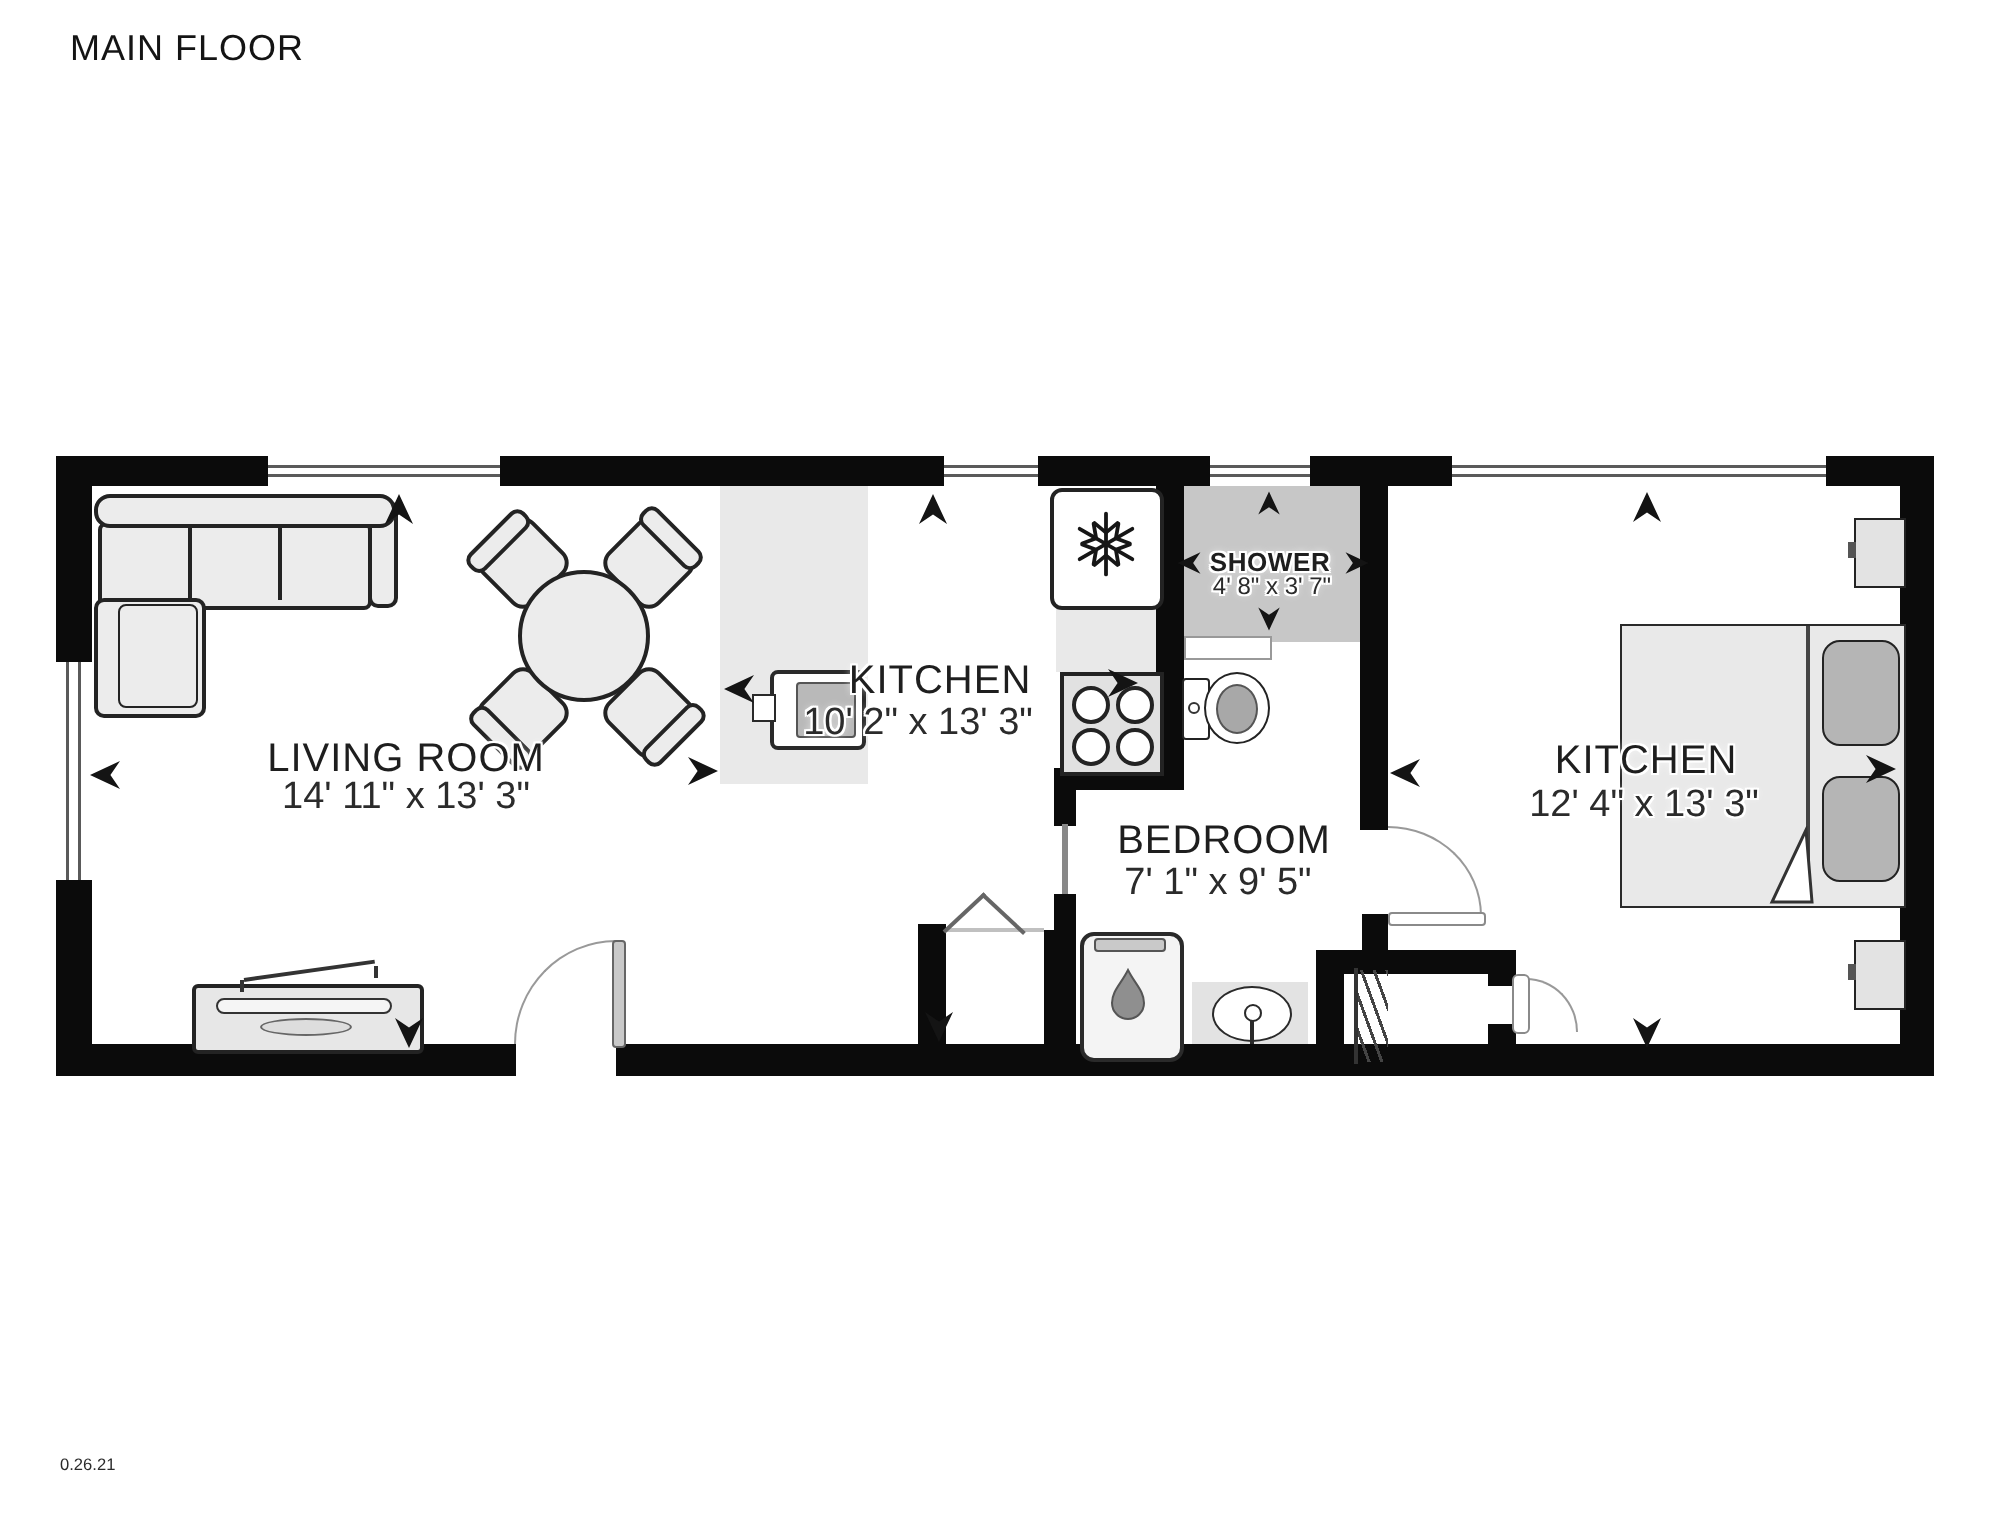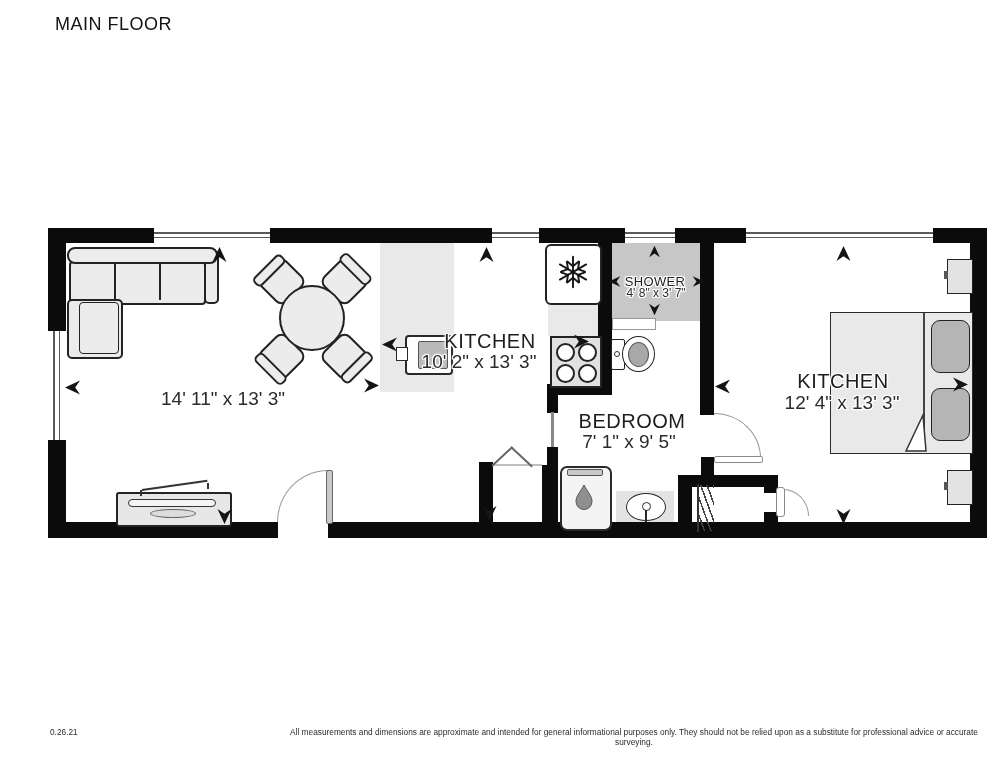--- a/index.html
+++ b/index.html
@@ -1,26 +1,26 @@
 <!DOCTYPE html>
 <html><head>
 <meta charset="utf-8">
 <style>
   html,body{margin:0;padding:0;background:#fff;}
   #plan{position:relative;width:968px;height:768px;background:#fff;overflow:hidden;
-        font-family:"Liberation Sans",sans-serif;margin-left:20px;}
+        font-family:"Liberation Sans",sans-serif;}
   .abs{position:absolute;}
   .w{position:absolute;background:#0b0b0b;}
   .winH{position:absolute;background:linear-gradient(to bottom,#fff 0 4.5px,#5a5a5a 4.5px 6px,#fff 6px 9px,#5a5a5a 9px 10.5px,#fff 10.5px 15px);}
   .winV{position:absolute;background:linear-gradient(to right,#fff 0 5px,#5a5a5a 5px 6.5px,#fff 6.5px 11px,#5a5a5a 11px 12.5px,#fff 12.5px 18px);}
   .lbl{position:absolute;transform:translate(-50%,-50%);white-space:nowrap;color:#1e1e1e;z-index:10;
        text-shadow:0 1px 0 #fff,0 -1px 0 #fff,1px 0 0 #fff,-1px 0 0 #fff,1px 1px 0 #fff,-1px -1px 0 #fff,1px -1px 0 #fff,-1px 1px 0 #fff,0 0 4px #fff;}
   .rname{font-size:20px;letter-spacing:0.5px;}
   .rdims{font-size:19px;color:#2b2b2b;}
-  .sname{font-size:13px;font-weight:normal;letter-spacing:0.3px;}
+  .sname{font-size:13px;font-weight:bold;letter-spacing:0.3px;}
   .sdims{font-size:12px;color:#2b2b2b;}
   .furn{position:absolute;background:#ececec;border:2px solid #232323;}
   .ar{position:absolute;z-index:11;}
   .ar polygon{fill:#141414;}
   .chair{position:absolute;width:33px;height:33px;border:2px solid #232323;border-radius:8px;background:#ececec;z-index:1;}
   .chairback{position:absolute;left:-4px;top:-6px;width:35px;height:8px;border:2px solid #232323;border-radius:5px;background:#ececec;}
   .leaf{position:absolute;background:#fff;border:1.5px solid #8a8a8a;border-radius:2px;z-index:4;}
   .arc{position:absolute;z-index:3;}
   .title{position:absolute;font-size:18px;color:#141414;letter-spacing:0.5px;}
   .foot{position:absolute;font-size:8.3px;color:#2b2b2b;}
@@ -215,30 +215,30 @@
   <svg class="ar" style="left:694px;top:378px;transform:rotate(180deg);" width="17" height="17" viewBox="0 0 17 17">
       <polygon points="1,1.5 16,8.5 1,15.5 5.8,8.5"></polygon>
     </svg>
   <svg class="ar" style="left:932px;top:376px;" width="17" height="17" viewBox="0 0 17 17">
       <polygon points="1,1.5 16,8.5 1,15.5 5.8,8.5"></polygon>
     </svg>
   <svg class="ar" style="left:815px;top:508px;transform:rotate(90deg);" width="17" height="17" viewBox="0 0 17 17">
       <polygon points="1,1.5 16,8.5 1,15.5 5.8,8.5"></polygon>
     </svg>
 
+  <div class="lbl rname" style="left:203px;top:380px;">LIVING ROOM</div>
   <div class="lbl rdims" style="left:203px;top:399px;">14' 11" x 13' 3"</div>
 
   <div class="lbl rname" style="left:470px;top:341px;">KITCHEN</div>
   <div class="lbl rdims" style="left:459px;top:362px;">10' 2" x 13' 3"</div>
 
   <div class="lbl sname" style="left:635px;top:281px;">SHOWER</div>
   <div class="lbl sdims" style="left:636px;top:293px;">4' 8" x 3' 7"</div>
 
   <div class="lbl rname" style="left:612px;top:421px;">BEDROOM</div>
   <div class="lbl rdims" style="left:609px;top:442px;">7' 1" x 9' 5"</div>
 
   <div class="lbl rname" style="left:823px;top:381px;">KITCHEN</div>
   <div class="lbl rdims" style="left:822px;top:403px;">12' 4" x 13' 3"</div>
 
   <div class="foot" style="left:30px;top:727px;">0.26.21</div>
-  <div class="foot" style="left:260px;top:727px;width:708px;text-align:center;">All measurements and dimensions are approximate and intended for general informational purposes only. They should not be relied upon as a substitute for professional advice or accurate surveying.</div>
 
 </div>
 
 </body></html>

